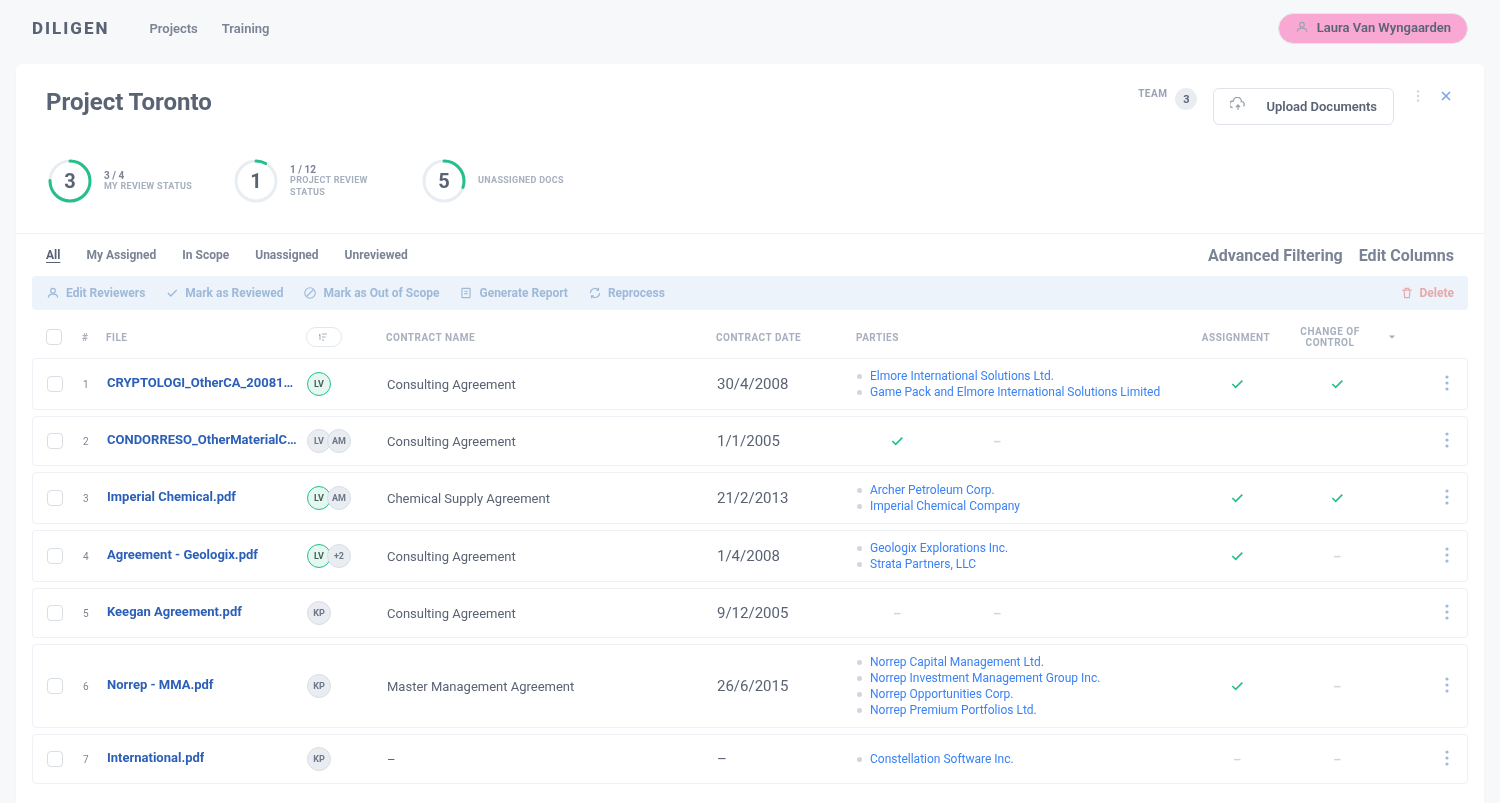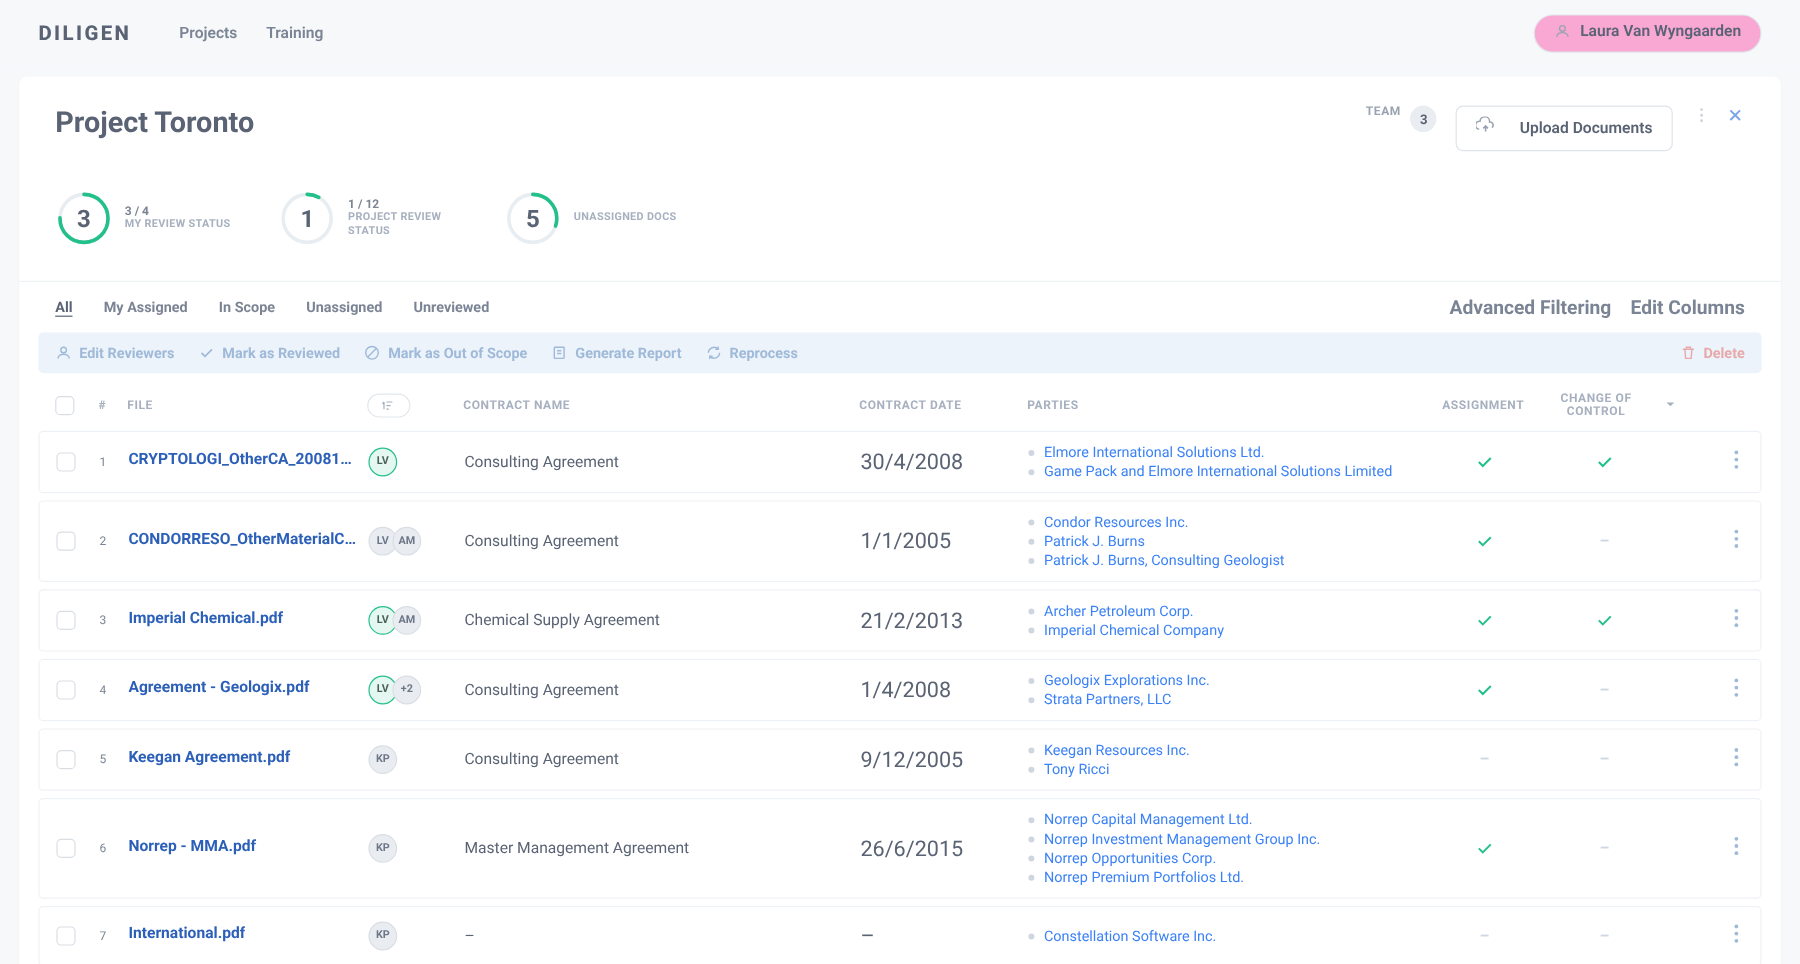--- a/index.html
+++ b/index.html
@@ -238,21 +238,21 @@
   justify-content: center;
   width: 24px; height: 24px;
   border-radius: 50%;
   font-size: 9px;
   font-weight: 700;
   margin-right: -4px;
 }
 .rb-green { background: #e4f8f1; border: 1.5px solid #24c08a; color: #4a6158; }
 .rb-grey { background: #e9edf2; border: 1.5px solid #d9dee5; color: #6e7788; }
 .contract-name { font-size: 13px; color: #5a6374; }
-.date-cell { font-size: 18px; color: #5a6374; margin-top: 48px; }
+.date-cell { font-size: 15px; color: #5a6374; margin-top: 48px; }
 .parties-list { display: flex; flex-direction: column; gap: 2px; }
 .party-item { display: flex; align-items: center; gap: 8px; font-size: 12px; color: #3b82f6; }
 .party-dot { width: 5px; height: 5px; border-radius: 50%; background: #cfd6e0; flex-shrink:0;}
 .check-cell { display: flex; justify-content: center; }
 .check-cell svg { width: 16px; height: 16px; stroke: #24c08a; stroke-width: 2.5; }
 .dash { color: #cfd6e0; font-weight: 700; }
 .row-more { cursor: pointer; color: #9fb9d8; }
 .row-more svg { width: 4px; height: 16px; }
 
 .checkbox {
@@ -485,36 +485,20 @@
             <div class="checkbox"></div>
           </div>
       <div class="col-num">2</div>
       <div class="col-file"><span class="file-link">CONDORRESO_OtherMaterialC…</span></div>
       <div class="col-reviewers">
             <span class="reviewer-badge rb-grey">LV</span>
             <span class="reviewer-badge rb-grey">AM</span>
           </div>
       <div class="col-contract"><span class="contract-name">Consulting Agreement</span></div>
       <div class="col-date"><span class="date-cell">1/1/2005</span></div>
-      <div class="col-parties">
-            <div class="parties-list">
-              <div class="party-item">
-                <span class="party-dot"></span>
-                <span>Condor Resources Inc.</span>
-              </div>
-              <div class="party-item">
-                <span class="party-dot"></span>
-                <span>Patrick J. Burns</span>
-              </div>
-              <div class="party-item">
-                <span class="party-dot"></span>
-                <span>Patrick J. Burns, Consulting Geologist</span>
-              </div>
-            </div>
-          </div>
       <div class="col-assign check-cell">
             <svg viewBox="0 0 24 24" fill="none">
               <path d="M5 12l5 5L20 7"></path>
             </svg>
           </div>
       <div class="col-change check-cell">
             <span class="dash">–</span>
           </div>
       <div class="col-more">
             <span class="row-more"><svg viewBox="0 0 4 16" fill="currentColor">
@@ -610,32 +594,20 @@
       <div class="col-check">
             <div class="checkbox"></div>
           </div>
       <div class="col-num">5</div>
       <div class="col-file"><span class="file-link">Keegan Agreement.pdf</span></div>
       <div class="col-reviewers">
             <span class="reviewer-badge rb-grey">KP</span>
           </div>
       <div class="col-contract"><span class="contract-name">Consulting Agreement</span></div>
       <div class="col-date"><span class="date-cell">9/12/2005</span></div>
-      <div class="col-parties">
-            <div class="parties-list">
-              <div class="party-item">
-                <span class="party-dot"></span>
-                <span>Keegan Resources Inc.</span>
-              </div>
-              <div class="party-item">
-                <span class="party-dot"></span>
-                <span>Tony Ricci</span>
-              </div>
-            </div>
-          </div>
       <div class="col-assign check-cell">
             <span class="dash">–</span>
           </div>
       <div class="col-change check-cell">
             <span class="dash">–</span>
           </div>
       <div class="col-more">
             <span class="row-more"><svg viewBox="0 0 4 16" fill="currentColor">
                 <circle cx="2" cy="2" r="1.6"></circle>
                 <circle cx="2" cy="8" r="1.6"></circle>

